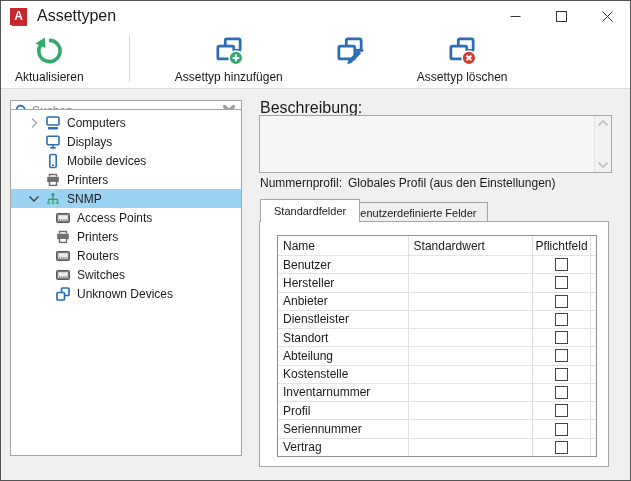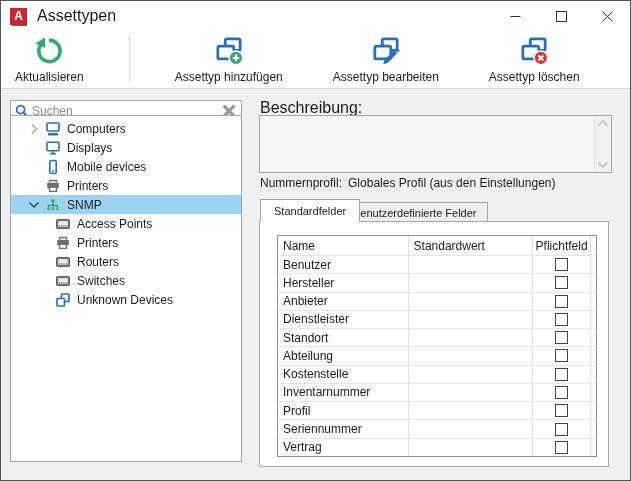--- a/index.html
+++ b/index.html
@@ -42,21 +42,21 @@
   }
   .searchbox .mag { width:16px; height:16px; margin-left:3px; flex:0 0 auto; }
   .searchbox input {
     flex:1; border:none; outline:none; font-size:12px; height:18px; margin-left:2px;
     font-family:"Liberation Sans", sans-serif; color:#1a1a1a; background:transparent; min-width:0;
   }
   .searchbox input::placeholder { color:#8b8b8b; opacity:1; }
   .searchbox .clear { width:16px; height:16px; margin-right:4px; flex:0 0 auto; }
   
   .tree {
-    position:absolute; left:9px; top:26px; width:232px; height:347px;
+    position:absolute; left:9px; top:20px; width:232px; height:347px;
     background:#fff; border:1px solid #a5a5a5; overflow:hidden; padding-top:3px;
   }
   .trow-item { height:19px; display:flex; align-items:center; font-size:12px; color:#1c1c1c; }
   .trow-item.lvl0 { padding-left:12px; }
   .trow-item.lvl1 { padding-left:44px; }
   .trow-item .chev { width:22px; height:16px; flex:0 0 auto; }
   .trow-item .nicon { width:16px; height:16px; flex:0 0 auto; margin-right:6px; }
   .trow-item .tlbl { white-space:nowrap; }
   .trow-item.selected { background:#9dd3f2; }
   
@@ -148,21 +148,20 @@
       </svg>
       <span class="tlabel">Assettyp hinzufügen</span>
     </button>
     <button class="tb-btn">
       <svg class="ticon" viewBox="0 0 32 32">
         <rect x="12.5" y="4.5" width="14" height="11" rx="1.5" fill="none" stroke="#2b6db8" stroke-width="2.6"></rect>
         <rect x="5.5" y="11.5" width="15" height="12" rx="1.5" fill="#fff" stroke="#2b6db8" stroke-width="2.6"></rect>
         <path d="M13.4 28.4 l1.1-3.9 9.2-9.2 2.8 2.8 -9.2 9.2 z" fill="#2b6db8"></path>
         <path d="M24.6 14.4 l1.6-1.6 2.8 2.8 -1.6 1.6 z" fill="#2b6db8"></path>
       </svg>
-      <span class="tlabel">Assettyp bearbeiten</span>
     </button>
     <button class="tb-btn">
       <svg class="ticon" viewBox="0 0 32 32">
         <rect x="12.5" y="4.5" width="14" height="11" rx="1.5" fill="none" stroke="#2b6db8" stroke-width="2.6"></rect>
         <rect x="5.5" y="11.5" width="15" height="12" rx="1.5" fill="#fff" stroke="#2b6db8" stroke-width="2.6"></rect>
         <circle cx="22.5" cy="22.5" r="6.4" fill="#d23b32" stroke="#fff" stroke-width="1.4"></circle>
         <path d="M20.2 20.2 l4.6 4.6 M24.8 20.2 l-4.6 4.6" stroke="#fff" stroke-width="1.9"></path>
       </svg>
       <span class="tlabel">Assettyp löschen</span>
     </button>

